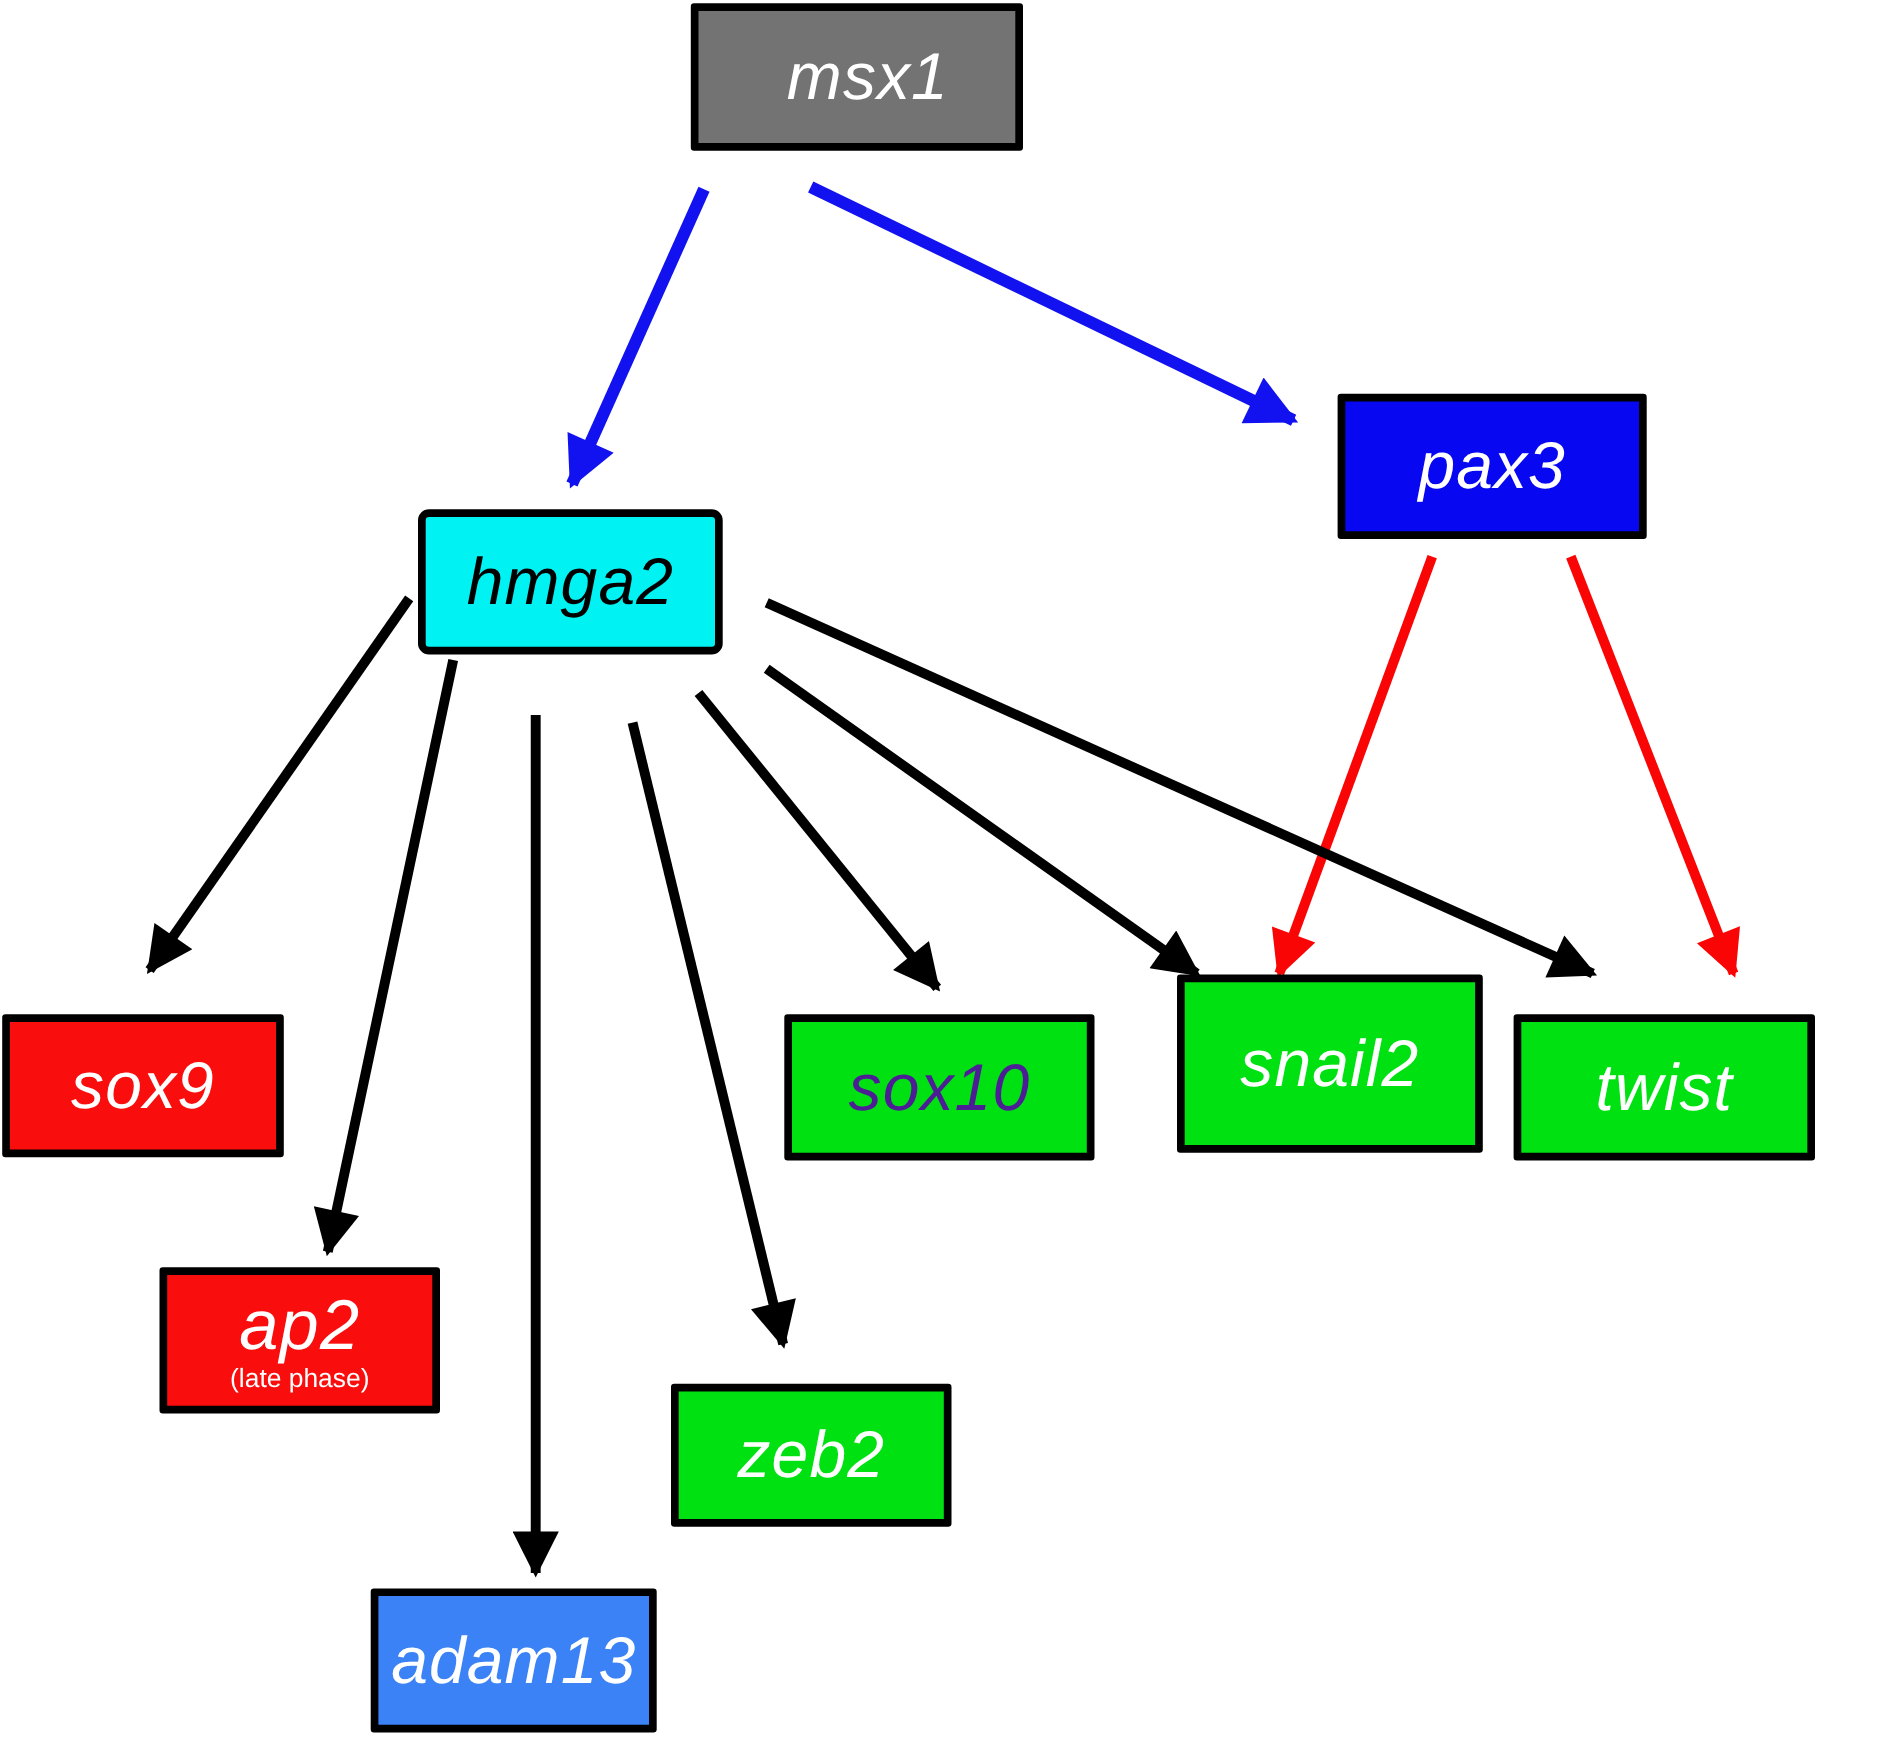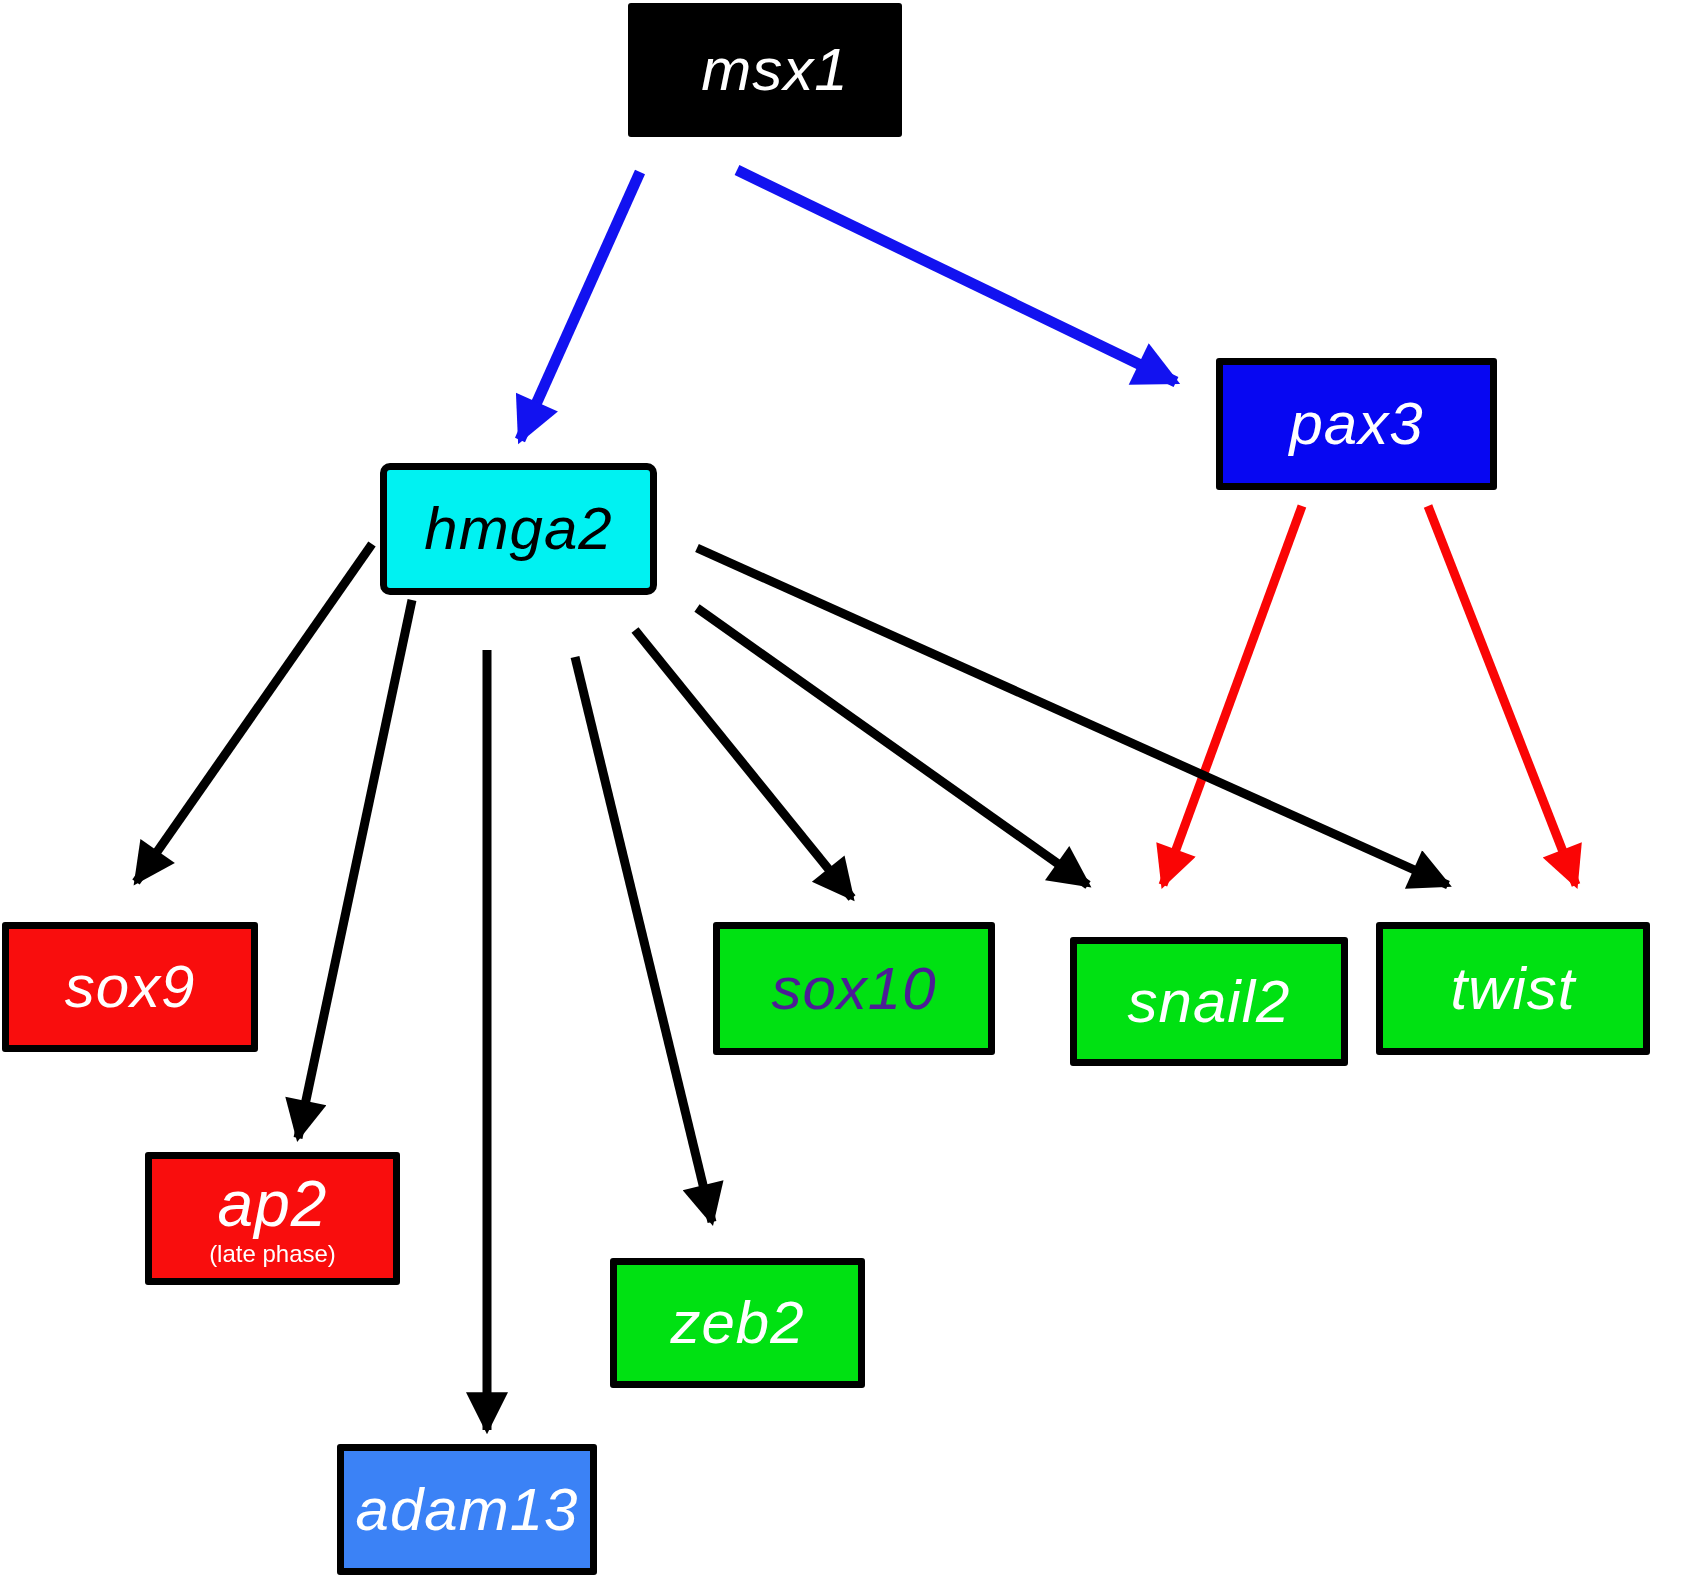--- a/index.html
+++ b/index.html
@@ -66,21 +66,21 @@
       <line x1="1428" y1="506" x2="1576" y2="885" stroke="#fa0505" stroke-width="9" marker-end="url(#arrow-red)"></line>
       <line x1="372" y1="544" x2="136" y2="882" stroke="#000000" stroke-width="9" marker-end="url(#arrow-black)"></line>
       <line x1="412" y1="600" x2="298" y2="1138" stroke="#000000" stroke-width="9" marker-end="url(#arrow-black)"></line>
       <line x1="487" y1="650" x2="487" y2="1430" stroke="#000000" stroke-width="9" marker-end="url(#arrow-black)"></line>
       <line x1="575" y1="657" x2="712" y2="1222" stroke="#000000" stroke-width="9" marker-end="url(#arrow-black)"></line>
       <line x1="635" y1="630" x2="852" y2="898" stroke="#000000" stroke-width="9" marker-end="url(#arrow-black)"></line>
       <line x1="697" y1="608" x2="1088" y2="885" stroke="#000000" stroke-width="9" marker-end="url(#arrow-black)"></line>
       <line x1="697" y1="548" x2="1448" y2="885" stroke="#000000" stroke-width="9" marker-end="url(#arrow-black)"></line>
     </svg>
   <div id="nodes-layer">
-      <div class="node" style="left: 628px; top: 3px; width: 274px; height: 134px; background: #000000; color: rgb(255, 255, 255); padding-left: 20px;">
+      <div class="node" style="left: 628px; top: 3px; width: 302px; height: 134px; background: #737373; color: rgb(255, 255, 255); padding-left: 20px;">
         <span class="label">msx1</span>
       </div>
       <div class="node" style="left: 1216px; top: 358px; width: 281px; height: 132px; background: rgb(7, 7, 242); color: rgb(255, 255, 255);">
         <span class="label">pax3</span>
       </div>
       <div class="node" style="left: 380px; top: 463px; width: 277px; height: 132px; background: rgb(0, 242, 242); color: rgb(0, 0, 0); border-radius: 10px;">
         <span class="label">hmga2</span>
       </div>
       <div class="node" style="left: 2px; top: 922px; width: 256px; height: 130px; background: rgb(249, 13, 13); color: rgb(255, 255, 255);">
         <span class="label">sox9</span>
@@ -91,20 +91,20 @@
       </div>
       <div class="node" style="left: 337px; top: 1444px; width: 260px; height: 131px; background: #3b82f6; color: rgb(255, 255, 255);">
         <span class="label">adam13</span>
       </div>
       <div class="node" style="left: 610px; top: 1237px; width: 255px; height: 130px; background: rgb(0, 225, 18); color: rgb(255, 255, 255); margin-top: 21px;">
         <span class="label">zeb2</span>
       </div>
       <div class="node" style="left: 713px; top: 922px; width: 282px; height: 133px; background: rgb(0, 225, 18); color: #4c1d95;">
         <span class="label">sox10</span>
       </div>
-      <div class="node" style="left: 1070px; top: 937px; width: 278px; height: 129px; background: rgb(0, 225, 18); color: rgb(255, 255, 255);">
+      <div class="node" style="left: 1070px; top: 886px; width: 278px; height: 162px; background: rgb(0, 225, 18); color: rgb(255, 255, 255);">
         <span class="label">snail2</span>
       </div>
       <div class="node" style="left: 1376px; top: 922px; width: 274px; height: 133px; background: rgb(0, 225, 18); color: rgb(255, 255, 255);">
         <span class="label">twist</span>
       </div>
     </div>
 </div>
 
 </body></html>

